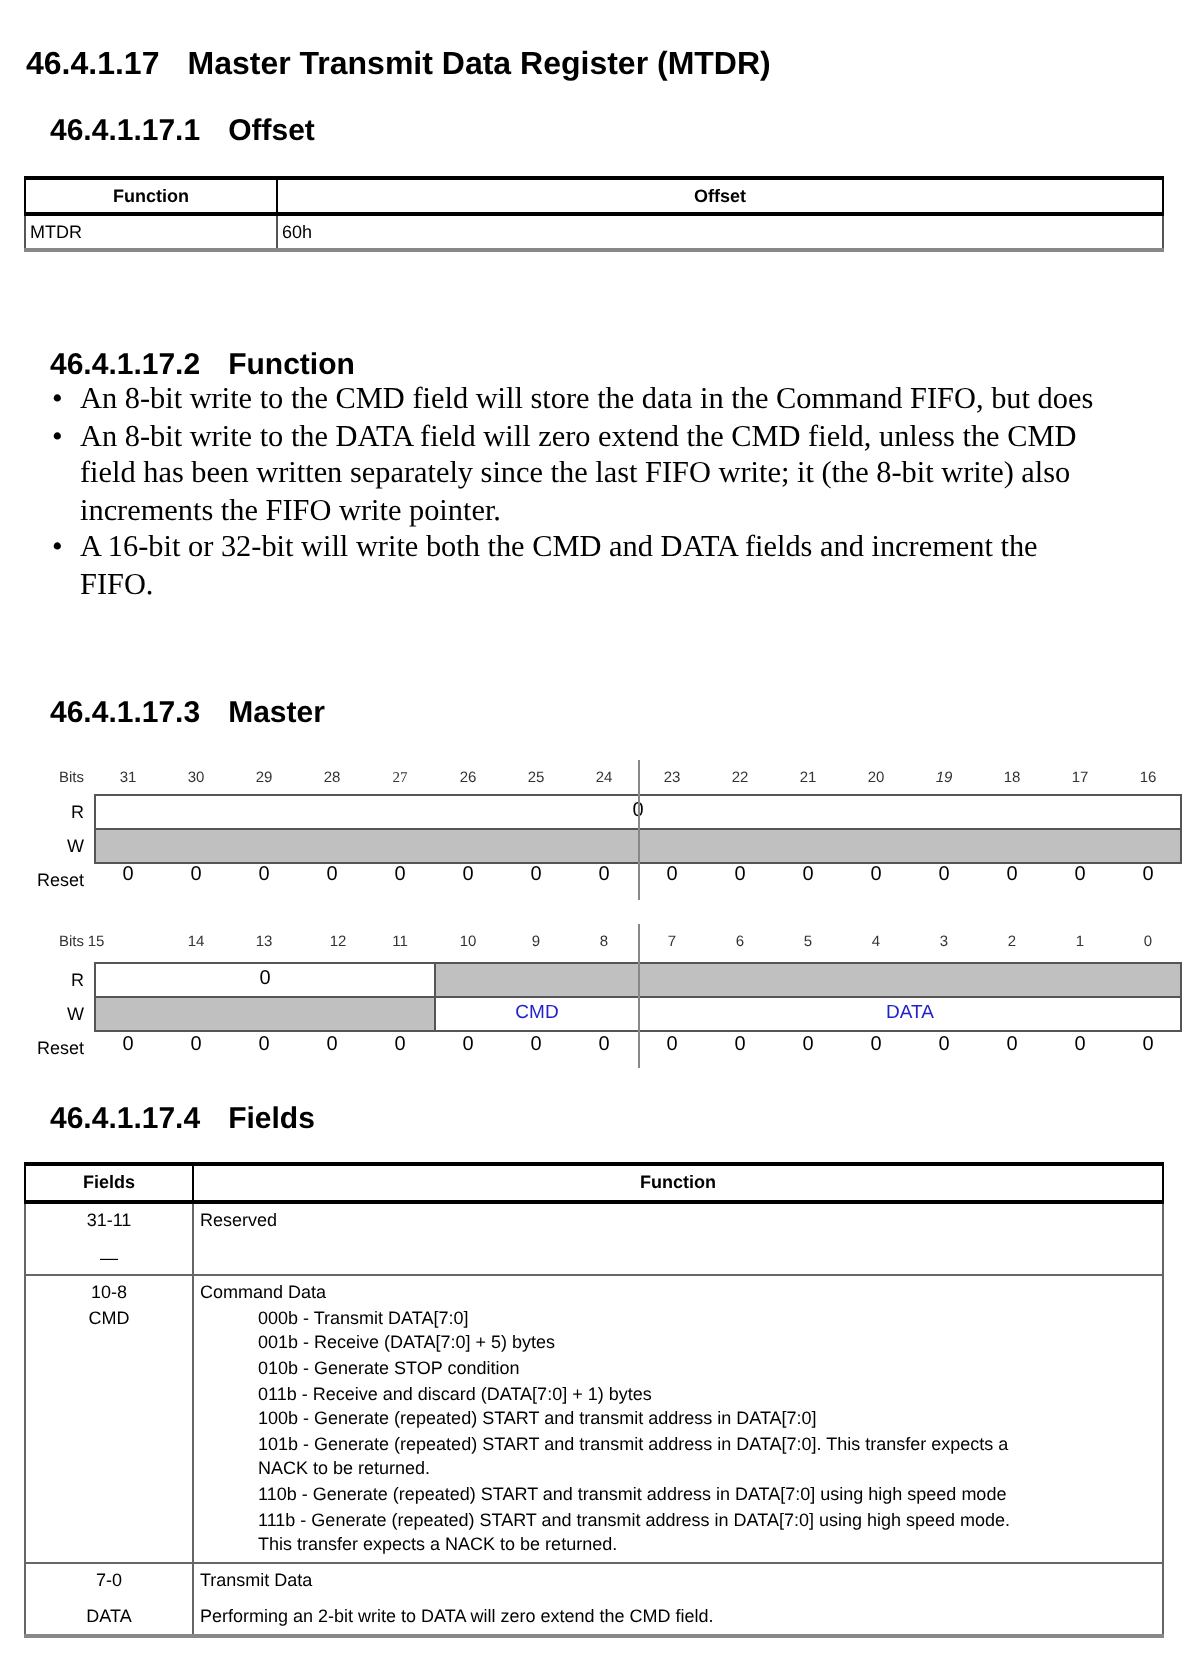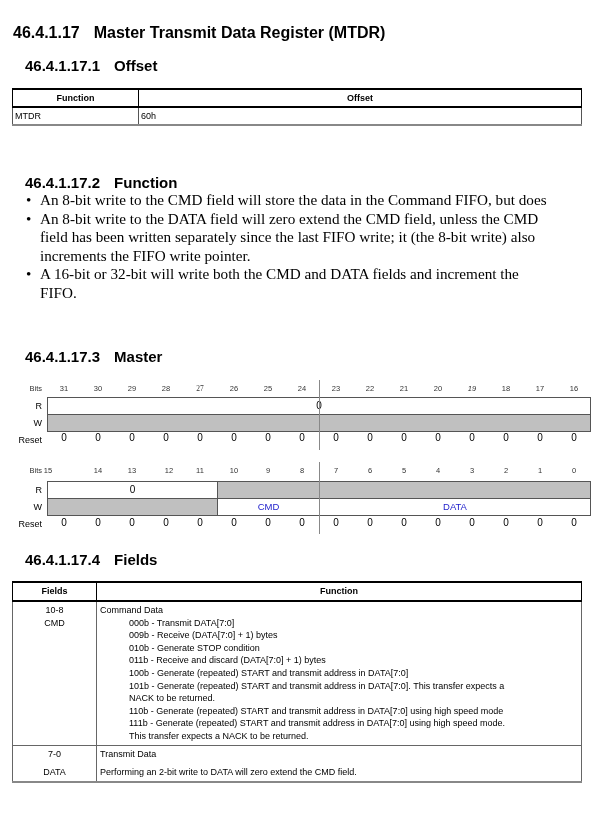--- a/index.html
+++ b/index.html
@@ -222,28 +222,37 @@
   <span class="num">46.4.1.17.4</span><span>Fields</span>
 </div>
 <table class="fields">
   <tbody>
       <tr>
     <th style="width:83px">Fields</th>
     <th>Function</th>
   </tr>
   <tr>
     <td class="fcol">
+      <div>31-11</div>
+      <div class="fname">—</div>
+    </td>
+    <td>
+      <div>Reserved</div>
+    </td>
+  </tr>
+  <tr>
+    <td class="fcol">
       <div>10-8</div>
       <div>CMD</div>
     </td>
     <td>
       <div>Command Data</div>
       <div class="cmdlist">
         <div>000b - Transmit DATA[7:0]</div>
-        <div>009b - Receive (DATA[7:0] + 1) bytes</div>
+        <div>001b - Receive (DATA[7:0] + 5) bytes</div>
         <div>010b - Generate STOP condition</div>
         <div>011b - Receive and discard (DATA[7:0] + 1) bytes</div>
         <div>100b - Generate (repeated) START and transmit address in DATA[7:0]</div>
         <div>101b - Generate (repeated) START and transmit address in DATA[7:0]. This transfer expects a</div>
         <div>NACK to be returned.</div>
         <div>110b - Generate (repeated) START and transmit address in DATA[7:0] using high speed mode</div>
         <div>111b - Generate (repeated) START and transmit address in DATA[7:0] using high speed mode.</div>
         <div>This transfer expects a NACK to be returned.</div>
       </div>
     </td>

